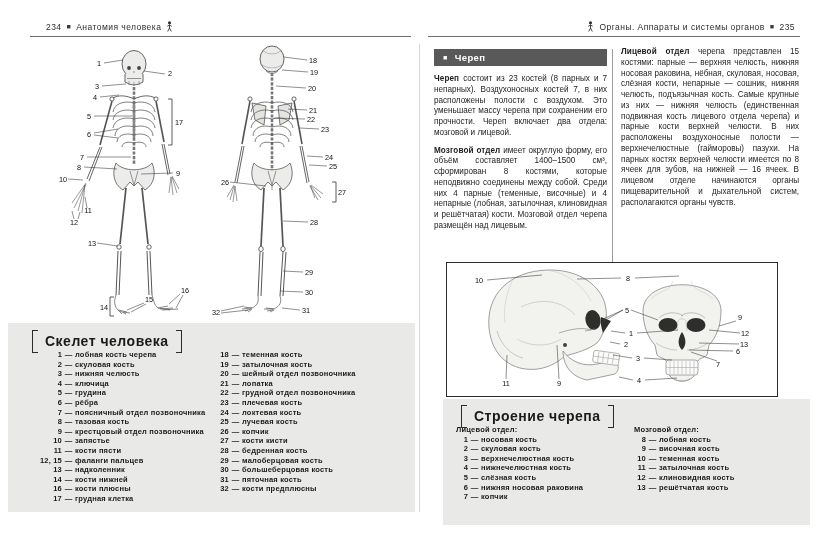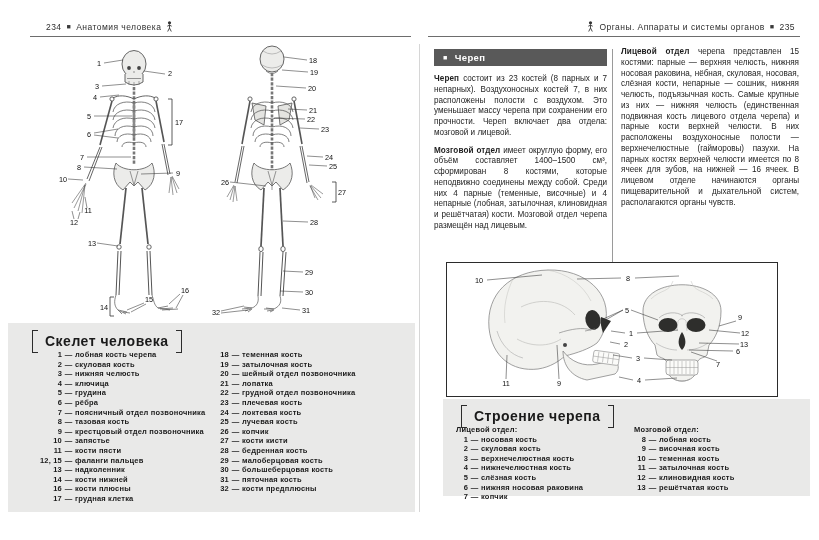--- a/index.html
+++ b/index.html
@@ -438,21 +438,21 @@
     <text x="112" y="123">9</text>
     <text x="293" y="57">9</text>
     <text x="298" y="73">12</text>
     <text x="297" y="84">13</text>
     <text x="291" y="91">6</text>
     <text x="271" y="104">7</text>
   </g>
 </svg>
 </div>
 
-<div class="graybox" style="left:443px;top:399px;width:367px;height:97px;">
+<div class="graybox" style="left:443px;top:399px;width:367px;height:126px;">
   <div class="brk-title" style="left:18px;top:6px;">
     <span class="brk brk-l"></span>
     <span class="t">Строение черепа</span>
     <span class="brk brk-r"></span>
   </div>
   <div class="lg-col skull-col" style="left:12px;top:26px;">
     <div class="col-header">Лицевой отдел:</div>
     <div>
         <div class="lg-row">
           <span class="lg-num">1</span>

